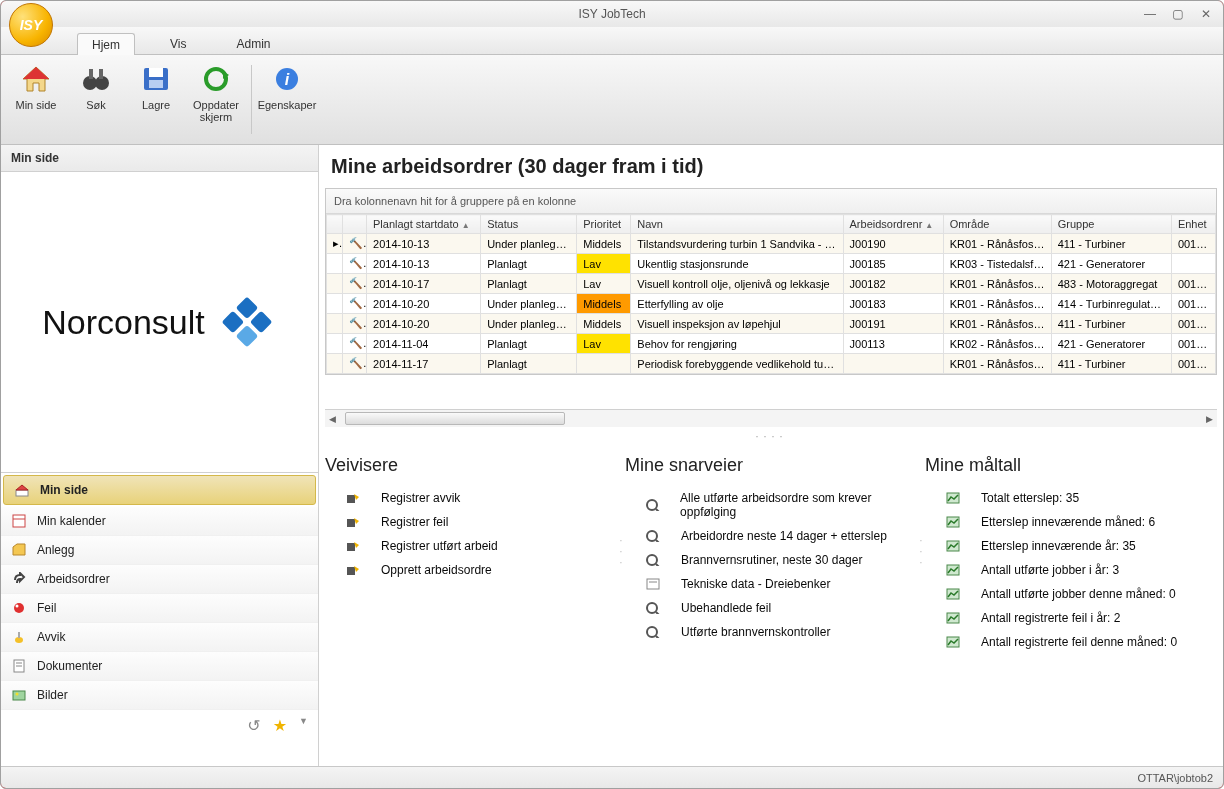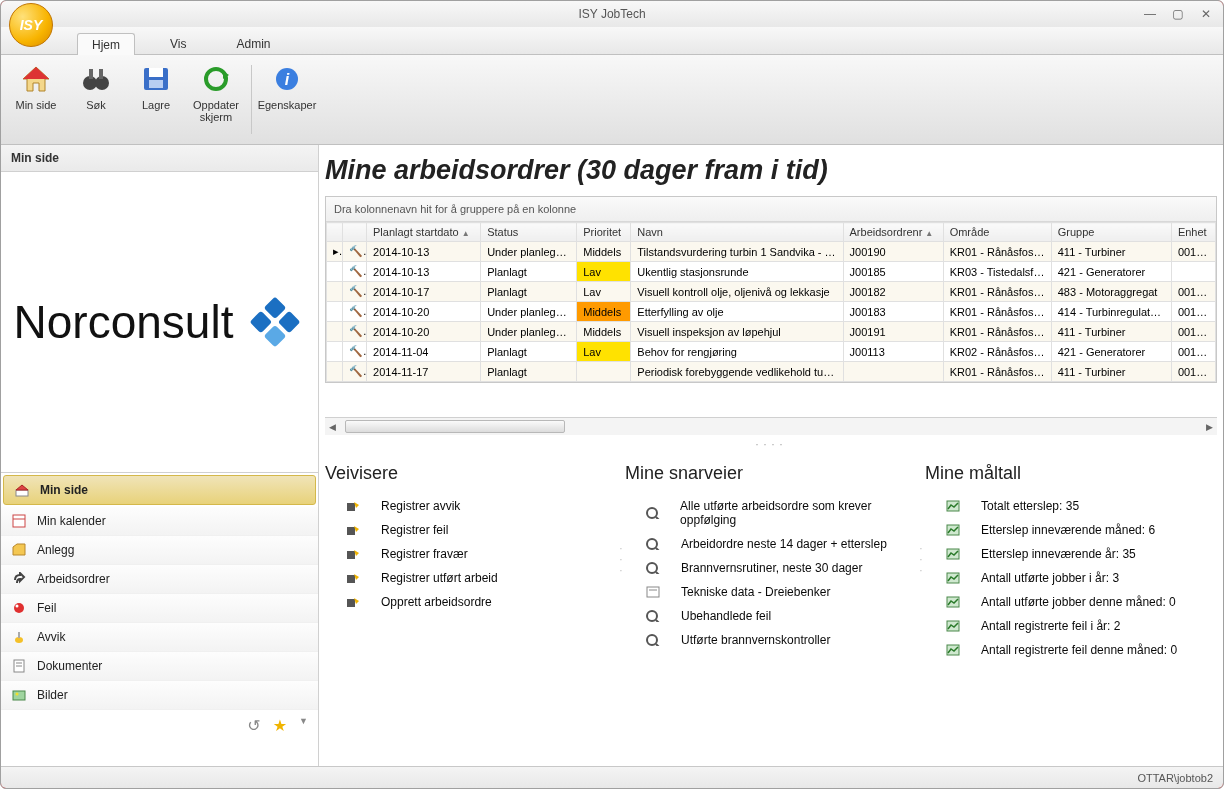--- a/index.html
+++ b/index.html
@@ -14,29 +14,29 @@
   .tabbar { height:28px; background: linear-gradient(#f8f8f8,#e8e8e8); display:flex; align-items:flex-end; padding-left:60px; border-bottom:1px solid #c0c0c0;}
   .tabbar .tab { padding:4px 14px 3px 14px; font-size:12px; color:#333; cursor:pointer; border:1px solid transparent; border-bottom:none; margin-right:4px;margin-left:16px;}
   .tabbar .tab.active { background:#fafafa; border-color:#c0c0c0; border-top-left-radius:3px; border-top-right-radius:3px; position:relative; top:1px;}
   .ribbon { height:90px; background: linear-gradient(#f8f8f8,#e0e0e0); border-bottom:1px solid #c0c0c0; display:flex; padding:4px 6px; gap:2px;}
   .ribbon .rbtn { width:58px; display:flex; flex-direction:column; align-items:center; justify-content:flex-start; padding-top:4px; cursor:pointer; font-size:11px; color:#333; text-align:center;}
   .ribbon .rbtn .ricon { width:32px; height:32px; margin-bottom:4px; display:flex; align-items:center; justify-content:center;}
   .ribbon .sep { width:1px; background:#c8c8c8; margin:6px 4px;}
   .content { flex:1; display:flex; min-height:0; background:#fff;}
   .sidebar { width:318px; display:flex; flex-direction:column; border-right:1px solid #d0d0d0;}
   .sidebar-head { padding:6px 10px; font-size:12px; font-weight:bold; color:#333; background:linear-gradient(#f4f4f4,#eaeaea); border-bottom:1px solid #d0d0d0;}
-  .brand { flex:0 0 300px; display:flex; align-items:center; justify-content:center; font-size:46px; color:#111; font-weight:300;}
+  .brand { flex:0 0 300px; display:flex; align-items:center; justify-content:center; font-size:34px; color:#111; font-weight:300;}
   .brand svg { margin-left:12px; }
   .nav { border-top:1px solid #d0d0d0;}
   .nav .navitem { display:flex; align-items:center; gap:10px; padding:6px 10px; font-size:12px; color:#222; cursor:pointer; border-bottom:1px solid #f0f0f0; background:linear-gradient(#fdfdfd,#f3f3f3);}
   .nav .navitem.active { background:linear-gradient(#f0e4b8,#e8d27a); font-weight:bold; border:1px solid #d4b84a; border-radius:3px; margin:2px;}
   .nav .navicon { width:16px; height:16px; display:flex; align-items:center; justify-content:center;}
   .navfoot { display:flex; gap:12px; justify-content:flex-end; padding:6px 10px;}
   .main { flex:1; display:flex; flex-direction:column; min-width:0;}
-  .main h2 { font-size:27px; font-weight:bold; margin:10px 0 10px 6px; color:#222;font-style:italic;}
+  .main h2 { font-size:20px; font-weight:bold; margin:10px 0 10px 12px; color:#222;}
   .grid-wrap { border:1px solid #c8c8c8; margin:0 6px; background:#fff;}
   .grid-grouper { padding:6px 8px; font-size:11px; color:#555; background:linear-gradient(#fafafa,#efefef); border-bottom:1px solid #d8d8d8;}
   table.grid { width:100%; border-collapse:collapse; font-size:11px; table-layout:fixed;}
   table.grid th, table.grid td { border:1px solid #e0e0e0; padding:3px 6px; text-align:left; white-space:nowrap; overflow:hidden; text-overflow:ellipsis;}
   table.grid th { background:linear-gradient(#fafafa,#eee); font-weight:normal; color:#333; position:relative;}
   .sort-ind { font-size:8px; color:#777; margin-left:3px;}
   tr.alt td { background:#fbf8ef;}
   .pri-cell { text-align:left !important;}
   .pri-yellow { background:#ffe200;}
   .pri-orange { background:#ff9a00;}
@@ -370,29 +370,20 @@
                 </span>
                 <span>Registrer feil</span>
               </div>
               <div class="vitem">
                 <span class="vicon">
                   <svg width="14" height="12">
                     <rect x="1" y="3" width="8" height="8" fill="#555"></rect>
                     <path d="M8,2 L13,5 L10,8" fill="#f0b400"></path>
                   </svg>
                 </span>
-                <span>Registrer fravær</span>
-              </div>
-              <div class="vitem">
-                <span class="vicon">
-                  <svg width="14" height="12">
-                    <rect x="1" y="3" width="8" height="8" fill="#555"></rect>
-                    <path d="M8,2 L13,5 L10,8" fill="#f0b400"></path>
-                  </svg>
-                </span>
                 <span>Registrer utført arbeid</span>
               </div>
               <div class="vitem">
                 <span class="vicon">
                   <svg width="14" height="12">
                     <rect x="1" y="3" width="8" height="8" fill="#555"></rect>
                     <path d="M8,2 L13,5 L10,8" fill="#f0b400"></path>
                   </svg>
                 </span>
                 <span>Opprett arbeidsordre</span>

